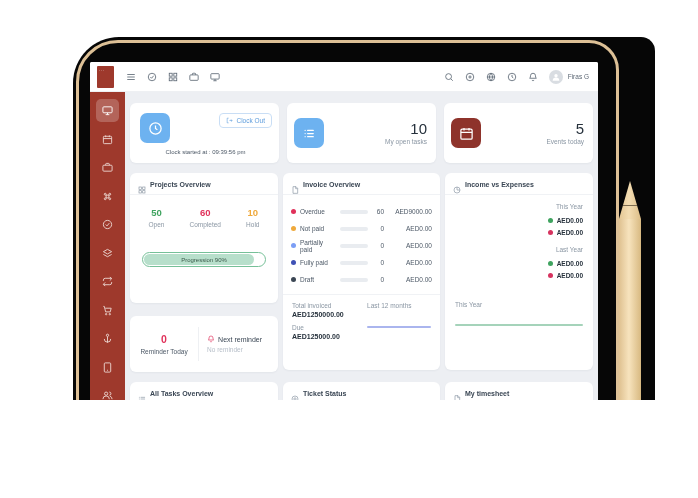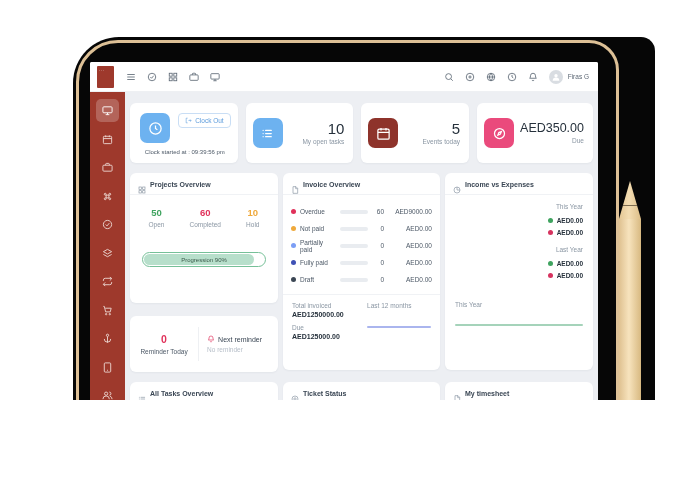--- a/index.html
+++ b/index.html
@@ -365,34 +365,20 @@
                       <path d="M8 3v4M16 3v4M3 10h18"></path>
                     </svg>
                   </span>
                 <div class="cs-right">
                   <div class="cs-val">5</div>
                   <div class="cs-lbl">Events today</div>
                 </div>
               </div>
             </div>
 
-            <div class="card">
-              <div class="cardstat">
-                <span class="ibox pink">
-                    <svg viewBox="0 0 24 24" fill="none" stroke="#fff" stroke-width="2">
-                      <circle cx="12" cy="12" r="8"></circle>
-                      <path d="M9.5 14.5l1.5-4 4-1.5-1.5 4z"></path>
-                    </svg>
-                  </span>
-                <div class="cs-right">
-                  <div class="cs-val money">AED350.00</div>
-                  <div class="cs-lbl">Due</div>
-                </div>
-              </div>
-            </div>
           </div>
 
           <div class="prow">
             <div class="colA">
               <div class="panel projects">
                 <div class="phead">
                   <span class="pic"><svg viewBox="0 0 24 24" fill="none" stroke="currentColor" stroke-width="2">
                         <rect x="3" y="3" width="7" height="7"></rect>
                         <rect x="14" y="3" width="7" height="7"></rect>
                         <rect x="3" y="14" width="7" height="7"></rect>

